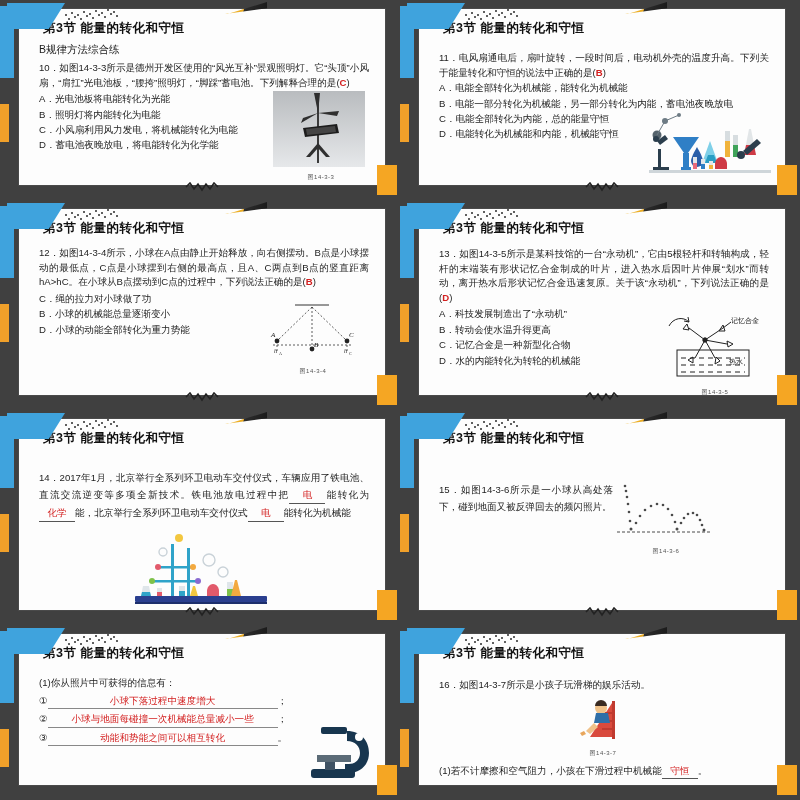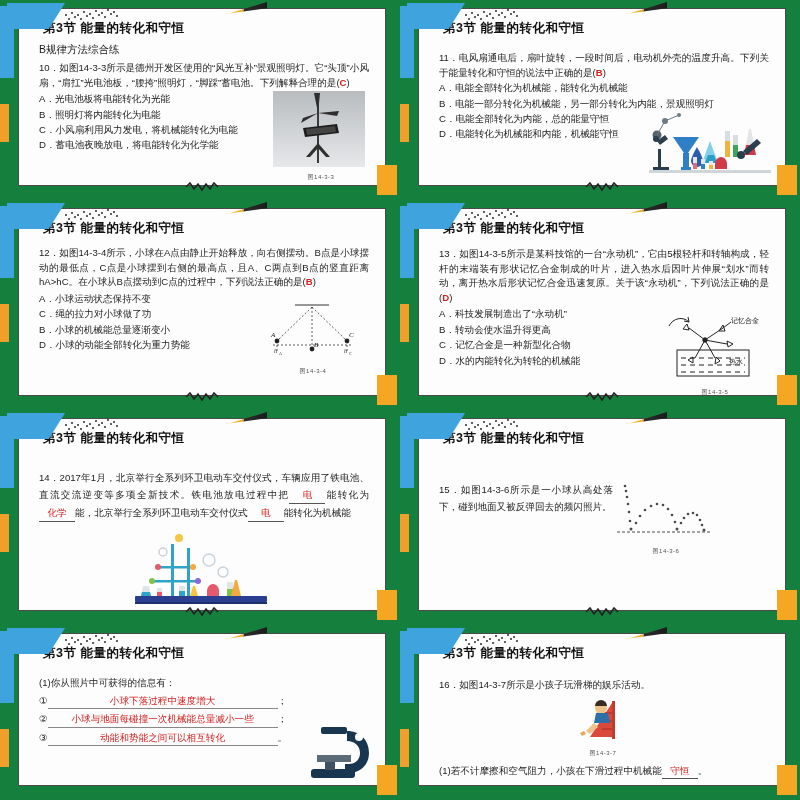--- a/index.html
+++ b/index.html
@@ -9,21 +9,21 @@
     font-family:"Liberation Sans","DejaVu Sans",sans-serif;
   }
   .grid{
     width:800px;height:800px;
     display:grid;
     grid-template-columns:400px 400px;
     grid-template-rows:200px 210px 215px 175px;
   }
 
   
-  .cell{position:relative;overflow:hidden;background:#15803d;padding-left:14px;}
+  .cell{position:relative;overflow:hidden;background:#404040;padding-left:14px;}
 
   
   .edge-blue{
     position:absolute;left:0;top:6px;width:14px;height:72px;
     background:#3fa3dd;z-index:1;
   }
   .edge-orange{
     position:absolute;left:0;top:104px;width:9px;height:38px;
     background:#f0a02a;z-index:1;
   }
@@ -205,21 +205,21 @@
       <div class="corner-orange"></div>
       <svg class="squiggle" width="34" height="10" viewBox="0 0 34 10">
         <path d="M1 5 L5 1 L9 7 L13 2 L17 8 L21 2 L25 7 L29 1 L33 5" fill="none" stroke="#222" stroke-width="1.6"></path>
       </svg>
       <div class="content">
         <div class="slide-title">第3节  能量的转化和守恒</div>
         <div class="stem" style="margin-top:14px;">
           <span>11．电风扇通电后，扇叶旋转，一段时间后，电动机外壳的温度升高。下列关于能量转化和守恒的说法中正确的是(</span><span class="ans">B</span><span>)</span>
         </div>
         <div class="opt">A．电能全部转化为机械能，能转化为机械能</div>
-        <div class="opt">B．电能一部分转化为机械能，另一部分转化为内能，景观照明灯</div>
+        <div class="opt">B．电能一部分转化为机械能，另一部分转化为内能，蓄电池夜晚放电</div>
         <div class="opt">C．电能全部转化为内能，总的能量守恒</div>
         <div class="opt">D．电能转化为机械能和内能，机械能守恒</div>
         <div class="fig" style="right:10px;bottom:4px;">
           <svg width="128" height="66" viewBox="0 0 128 66">
             <circle cx="18" cy="10" r="3" fill="#6d7b84"></circle>
             <circle cx="32" cy="4" r="2" fill="#6d7b84"></circle>
             <circle cx="10" cy="24" r="4.5" fill="#55636c"></circle>
             <line x1="18" y1="10" x2="32" y2="4" stroke="#6d7b84" stroke-width="1"></line>
             <line x1="18" y1="10" x2="10" y2="24" stroke="#6d7b84" stroke-width="1"></line>
             <path d="M26 26 L52 26 L41 42 L37 42 Z" fill="#2f7fc6"></path>
@@ -286,21 +286,20 @@
       <svg class="squiggle" width="34" height="10" viewBox="0 0 34 10">
         <path d="M1 5 L5 1 L9 7 L13 2 L17 8 L21 2 L25 7 L29 1 L33 5" fill="none" stroke="#222" stroke-width="1.6"></path>
       </svg>
       <div class="content">
         <div class="slide-title">第3节  能量的转化和守恒</div>
         <div class="stem" style="margin-top:9px;">
           <span>12．如图14‑3‑4所示，小球在A点由静止开始释放，向右侧摆动。B点是小球摆动的最低点，C点是小球摆到右侧的最高点，且A、C两点到B点的竖直距离hA&gt;hC。在小球从B点摆动到C点的过程中，下列说法正确的是(</span><span class="ans">B</span><span>)</span>
         </div>
         <div class="row">
           <div class="col-text">
-            <div class="opt">A．小球运动状态保持不变</div>
             <div class="opt">C．绳的拉力对小球做了功</div>
             <div class="opt">B．小球的机械能总量逐渐变小</div>
             <div class="opt">D．小球的动能全部转化为重力势能</div>
           </div>
           <div style="width:112px;padding-top:10px;">
             <svg width="108" height="60" viewBox="0 0 108 60">
               <line x1="38" y1="4" x2="72" y2="4" stroke="#333" stroke-width="1"></line>
               <g stroke="#333" stroke-width="0.8" stroke-dasharray="2,2" fill="none">
                 <line x1="55" y1="6" x2="20" y2="40"></line>
                 <line x1="55" y1="6" x2="90" y2="40"></line>

